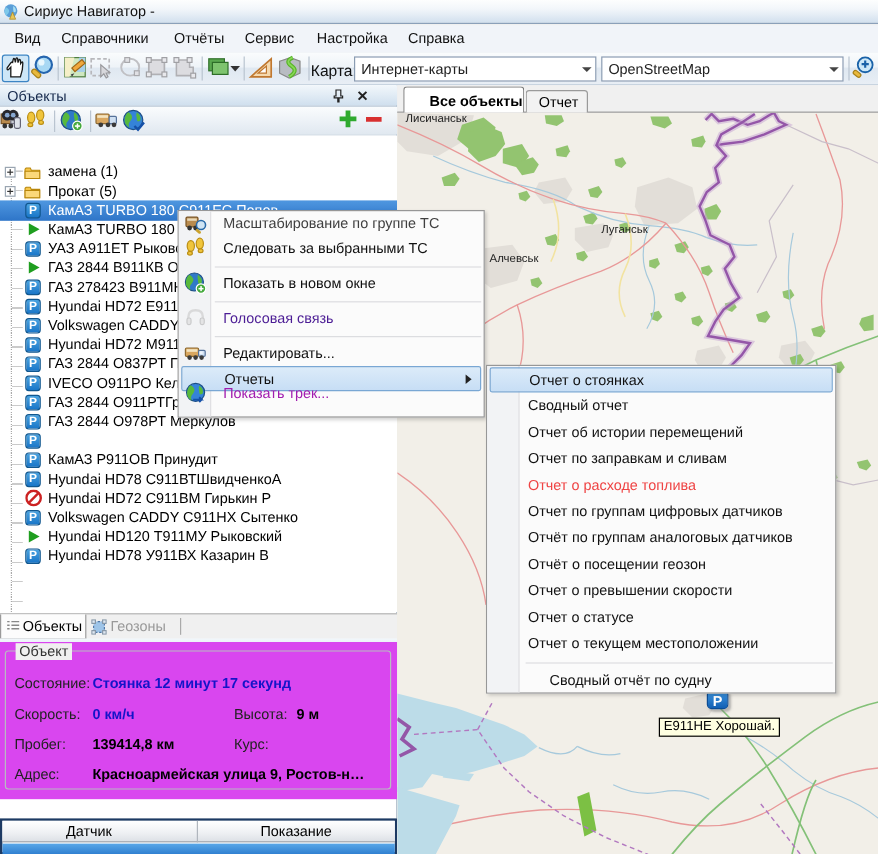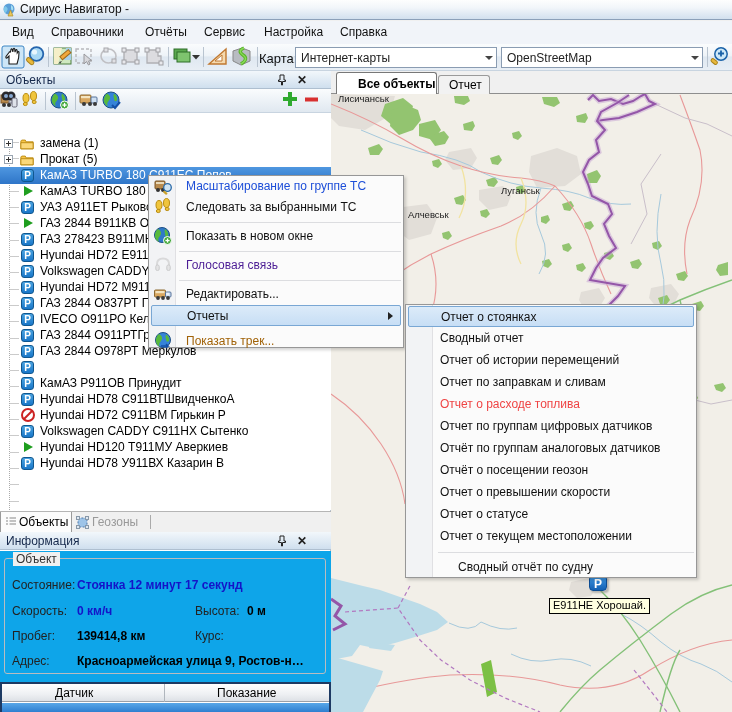--- a/index.html
+++ b/index.html
@@ -50,21 +50,21 @@
 .expbox:before { content:""; position:absolute; left:1px; top:3px; width:5px; height:1px; background:#333; }
 .expbox:after { content:""; position:absolute; left:3px; top:1px; width:1px; height:5px; background:#333; }
 
 
 #treetabs { position:absolute; left:0; top:440px; width:331px; height:22px; background:#f0f0f0; border-top:1px solid #b5b5b5; }
 .ttab { position:absolute; top:0; height:21px; font-size:12px; }
 .ttab.active { background:#fcfcfc; border:1px solid #9a9a9a; border-top:none; }
 
 
 #infohead { top:461px; }
-#infobody { position:absolute; left:0; top:480px; width:331px; height:131px; background:#0ea5e9; }
+#infobody { position:absolute; left:0; top:464px; width:331px; height:131px; background:#d946ef; }
 #groupbox { position:absolute; left:4px; top:7px; width:322px; height:116px; border:1px solid #b8bcc0; border-radius:3px; }
 #grouplabel { position:absolute; left:8px; top:-7px; background:#f0f0f0; padding:0 3px; font-size:12px; color:#333; }
 .ilabel { position:absolute; font-size:12px; color:#222; }
 .ival { position:absolute; font-size:12px; font-weight:bold; }
 .blue { color:#1414c8; }
 
 
 #senstable { position:absolute; left:0; top:611px; width:331px; height:30px; border:2px solid #1d3a63; background:#fff; }
 #sensheader { position:absolute; left:0; top:0; width:327px; height:18px;
   background:linear-gradient(180deg,#ffffff 0%,#eef0f3 60%,#dde1e6 100%); border-bottom:1px solid #9aa0a8; }
@@ -309,21 +309,21 @@
             <line x1="3" y1="11" x2="11" y2="3" stroke="#cc2222" stroke-width="2"></line>
           </svg>
           <span class="ttxt">Hyundai HD72 С911ВМ Гирькин Р</span>
         </div>
       <div class="trow" style="top:309.5px">
           <span class="pbox">P</span>
           <span class="ttxt">Volkswagen CADDY С911НХ Сытенко</span>
         </div>
       <div class="trow" style="top:325.5px">
           <span class="tri"></span>
-          <span class="ttxt">Hyundai HD120 Т911МУ Аверкиев</span>
+          <span class="ttxt">Hyundai HD120 Т911МУ Рыковский</span>
         </div>
       <div class="trow" style="top:341.5px">
           <span class="pbox">P</span>
           <span class="ttxt">Hyundai HD78 У911ВХ Казарин В</span>
         </div>
     </div>
     <div id="treetabs">
       <div class="ttab active" style="left:0;width:72px">
         <svg width="12" height="12" viewBox="0 0 12 12" style="position:absolute;left:4px;top:4px">
           <path d="M1 2 H3 M1 5 H3 M1 8 H3 M4.5 2 H11 M4.5 5 H11 M4.5 8 H11" stroke="#888" stroke-width="1.2"></path>
@@ -351,21 +351,21 @@
       </div>
     <div id="infobody">
       <div id="groupbox">
           <span id="grouplabel">Объект</span>
         </div>
       <span class="ilabel" style="left:12px;top:27px">Состояние:</span>
       <span class="ival blue" style="left:77px;top:27px">Стоянка 12 минут 17 секунд</span>
       <span class="ilabel" style="left:12px;top:53px">Скорость:</span>
       <span class="ival blue" style="left:77px;top:53px">0 км/ч</span>
       <span class="ilabel" style="left:195px;top:53px">Высота:</span>
-      <span class="ival" style="left:247px;top:53px">0 м</span>
+      <span class="ival" style="left:247px;top:53px">9 м</span>
       <span class="ilabel" style="left:12px;top:78px">Пробег:</span>
       <span class="ival" style="left:77px;top:78px">139414,8 км</span>
       <span class="ilabel" style="left:195px;top:78px">Курс:</span>
       <span class="ilabel" style="left:12px;top:103px">Адрес:</span>
       <span class="ival" style="left:77px;top:103px">Красноармейская улица 9, Ростов-н…</span>
     </div>
     <div id="senstable">
       <div id="sensheader">
         <span style="position:absolute;left:53px;top:2px">Датчик</span>
         <span style="position:absolute;left:215px;top:2px">Показание</span>
@@ -505,21 +505,21 @@
         <text x="77" y="124">Алчевськ</text>
       </g>
     </svg>
   </div>
 
   <div id="marker" class="abs">P</div>
   <div id="tooltip" class="abs">Е911НЕ Хорошай.</div>
 
   <div id="ctxmenu" class="menu" style="left:148px;top:175px;width:256px;height:173px">
     <div class="iconcol"></div>
-    <div class="mrow" style="top:0.0px;left:2px;width:250px;height:21px;color:#1d4ed8">
+    <div class="mrow" style="top:0.0px;left:2px;width:250px;height:21px;color:#404040">
         <span style="position:absolute;left:2px;top:0px;"><svg width="20" height="20" viewBox="0 0 20 20">
             <rect x="2" y="5" width="10" height="8" rx="1" fill="#b98b4e" stroke="#7a5526"></rect>
             <rect x="3" y="6" width="8" height="2" fill="#e9d9b8"></rect>
             <circle cx="5" cy="14" r="2" fill="#333"></circle>
             <circle cx="10" cy="14" r="2" fill="#333"></circle>
             <circle cx="14.5" cy="11.5" r="3.8" fill="#cfe4f4" stroke="#2a6aa8" stroke-width="1.3"></circle>
             <rect x="10.2" y="15.2" width="5" height="2.4" rx="1.2" transform="rotate(40 12 16)" fill="#caa22e"></rect>
           </svg></span>
         <span class="mtext" style="left:35px">Масштабирование по группе ТС</span>
       </div>
@@ -560,21 +560,21 @@
             <circle cx="5" cy="14" r="1.9" fill="#3a3a3a"></circle>
             <circle cx="10" cy="14" r="1.9" fill="#3a3a3a"></circle>
             <circle cx="15" cy="14" r="1.9" fill="#3a3a3a"></circle>
           </svg></span>
         <span class="mtext" style="left:35px">Редактировать...</span>
       </div>
     <div class="mrow hl" style="top:128.5px;left:2px;width:250px;height:21px">
         <span class="mtext" style="left:35px">Отчеты</span>
         <span style="position:absolute;right:7px;top:6px;width:0;height:0;border-top:4px solid transparent;border-bottom:4px solid transparent;border-left:5px solid #222"></span>
       </div>
-    <div class="mrow" style="top:155px;left:2px;width:250px;height:21px;color:#a16207">
+    <div class="mrow" style="top:142px;left:2px;width:250px;height:21px;color:#a21caf">
         <span style="position:absolute;left:2px;top:0px;"><svg width="20" height="20" viewBox="0 0 20 20">
             <circle cx="10" cy="9" r="7.5" fill="#3583d8" stroke="#1d4f86"></circle>
             <path d="M6 3 Q11 6 8 10 Q5 13 7 16 Q2 13 3 8 Q4 4 6 3 Z" fill="#58b93c"></path>
             <path d="M13 3.5 Q17 6 16 10 Q13 12 13 8 Q12 5.5 13 3.5 Z" fill="#58b93c"></path>
             <path d="M8 15 L15 15 L13 13 M15 15 L13 17" fill="none" stroke="#1450a8" stroke-width="1.6"></path>
           </svg></span>
         <span class="mtext" style="left:35px">Показать трек...</span>
       </div>
     <div class="msep" style="top:46.0px;left:30px;width:222px"></div>
     <div class="msep" style="top:74.5px;left:30px;width:222px"></div>

